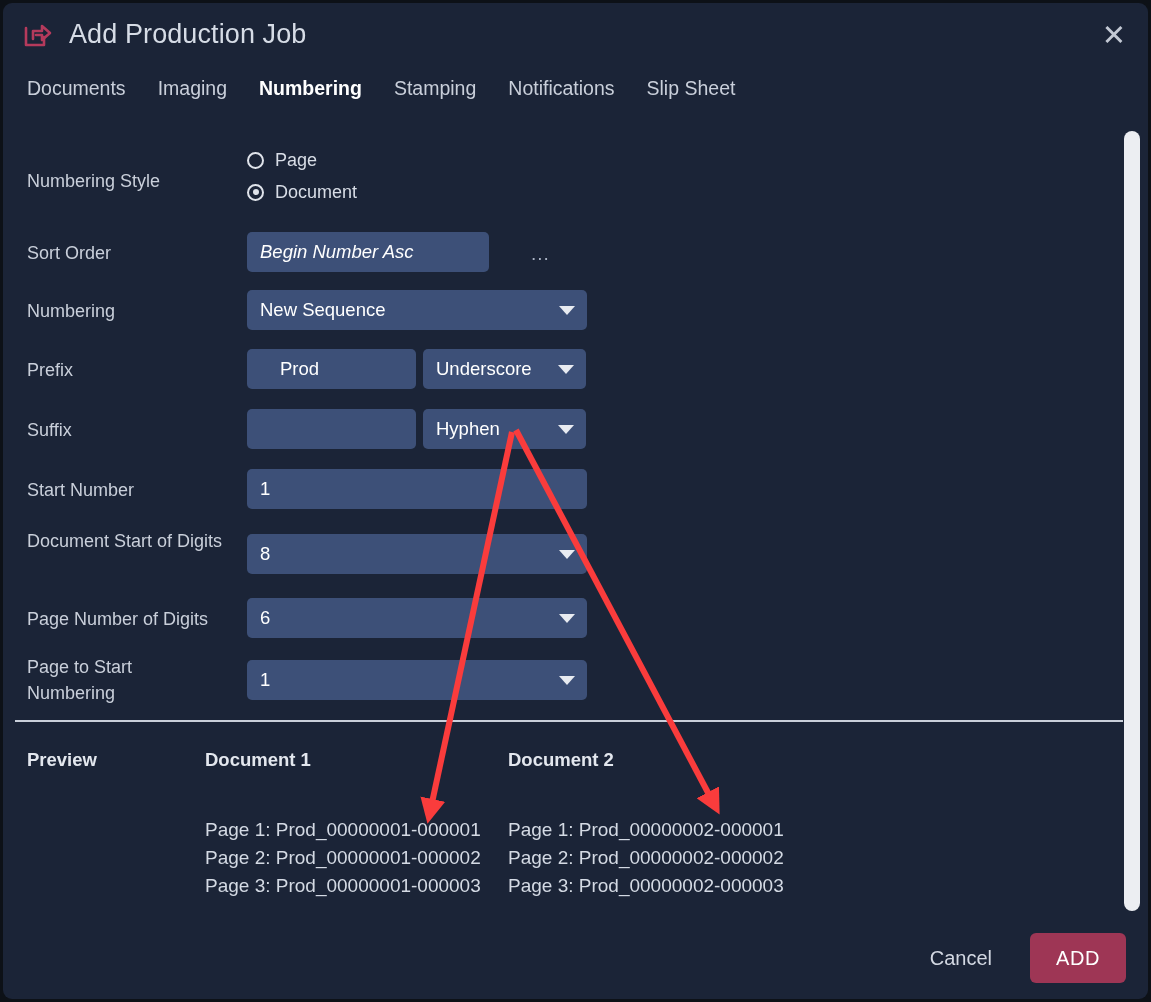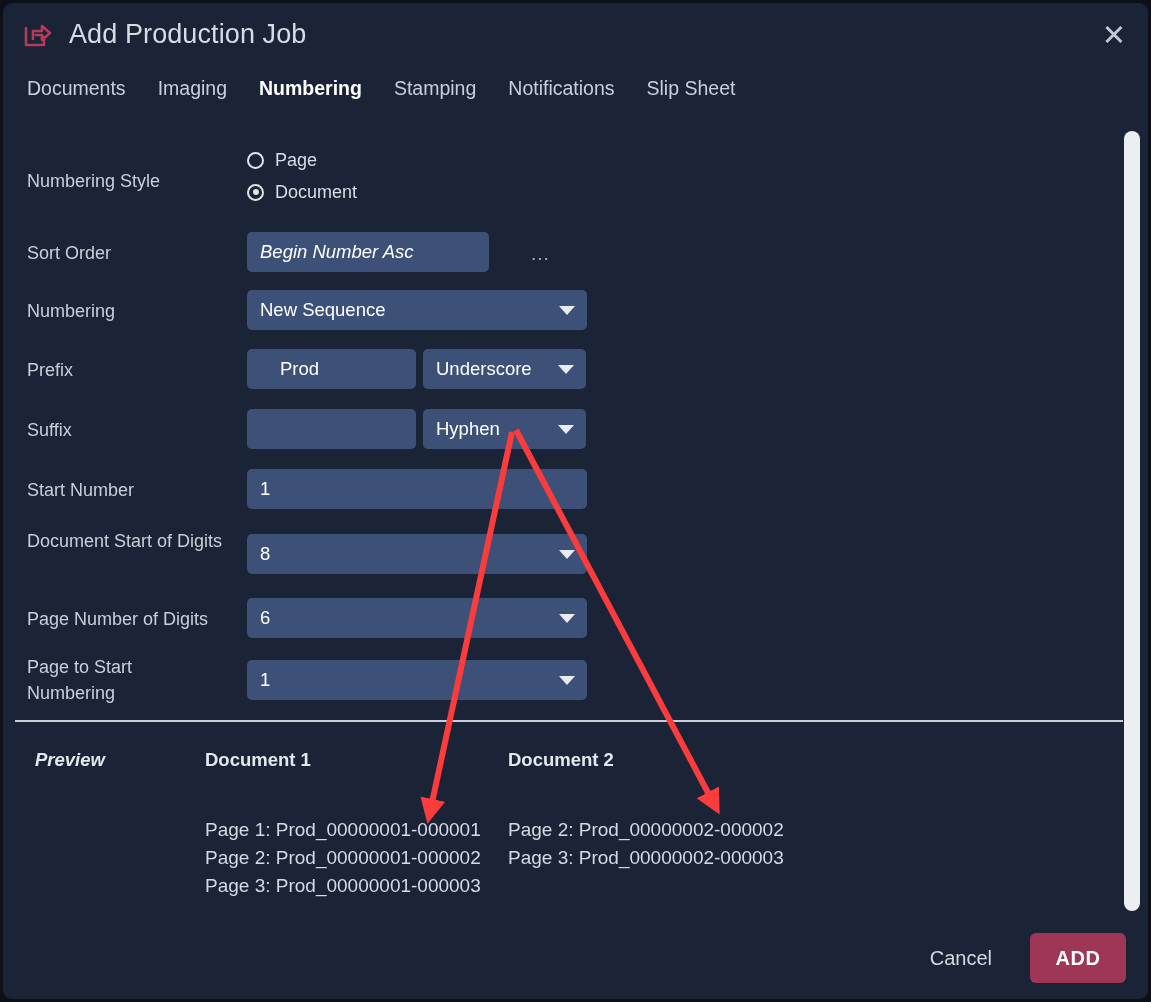--- a/index.html
+++ b/index.html
@@ -158,25 +158,24 @@
 
   
   .divider {
     position: absolute;
     left: 12px; top: 604px;
     width: 1108px; height: 2px;
     background: #c9cfda;
   }
   .preview-label {
     position: absolute;
-    left: 32px; top: 633px;
+    left: 24px; top: 633px;
     font-size: 18.5px;
     font-weight: bold;
     color: #e3e7ee;
-    font-style: italic;
   }
   .doc-col { position: absolute; }
   .doc-title {
     font-size: 18.5px;
     font-weight: bold;
     color: #e3e7ee;
     margin-bottom: 45px;
   }
   .doc-line {
     font-size: 19px;
@@ -199,21 +198,21 @@
     font-size: 20px;
     color: #d3d8e2;
     margin-right: 28px;
     cursor: pointer;
     padding: 8px 10px;
   }
   .add-btn {
     background: #9e3655;
     color: #ffffff;
     font-size: 20px;
-    font-weight: bold;
+    font-weight: normal;
     letter-spacing: 0.6px;
     border: none;
     border-radius: 6px;
     width: 96px; height: 50px;
     cursor: pointer;
     font-family: "Liberation Sans", sans-serif;
   }
 
   
   .scroll-track {
@@ -329,20 +328,21 @@
 
       <div class="doc-col" style="left:202px; top:633px;">
         <div class="doc-title">Document 1</div>
         <div class="doc-line">Page 1: Prod_00000001-000001</div>
         <div class="doc-line">Page 2: Prod_00000001-000002</div>
         <div class="doc-line">Page 3: Prod_00000001-000003</div>
       </div>
 
       <div class="doc-col" style="left:505px; top:633px;">
         <div class="doc-title">Document 2</div>
+        <div class="doc-line">Page 1: Prod_00000002-000001</div>
         <div class="doc-line">Page 2: Prod_00000002-000002</div>
         <div class="doc-line">Page 3: Prod_00000002-000003</div>
       </div>
 
     </div>
   </div>
 
   <div class="scroll-track">
     <div class="scroll-thumb"></div>
   </div>

